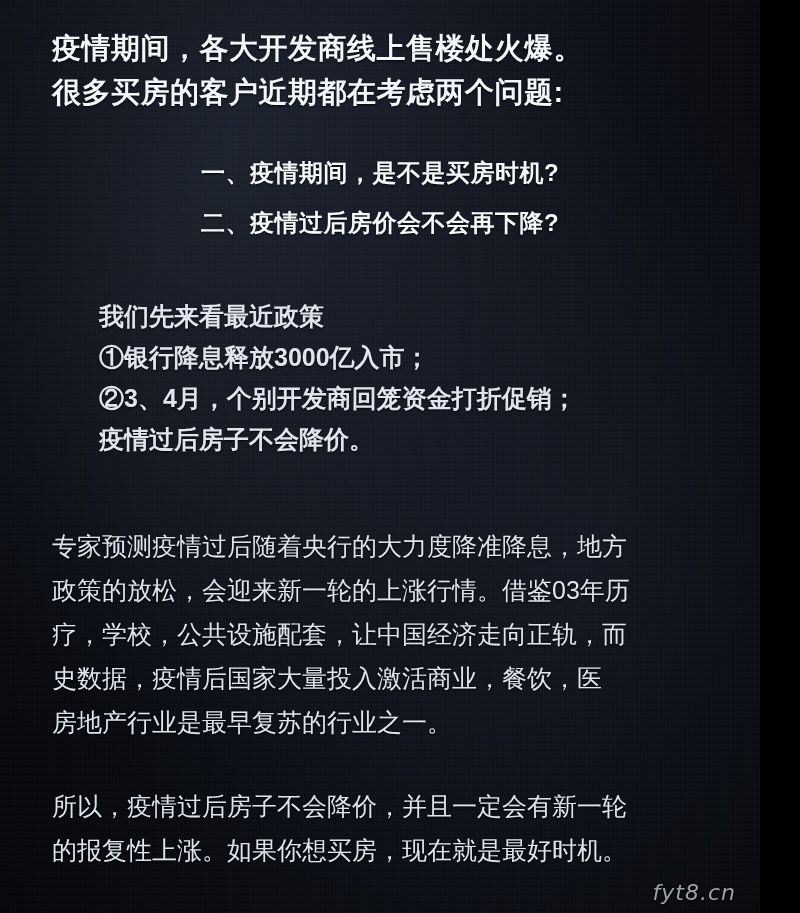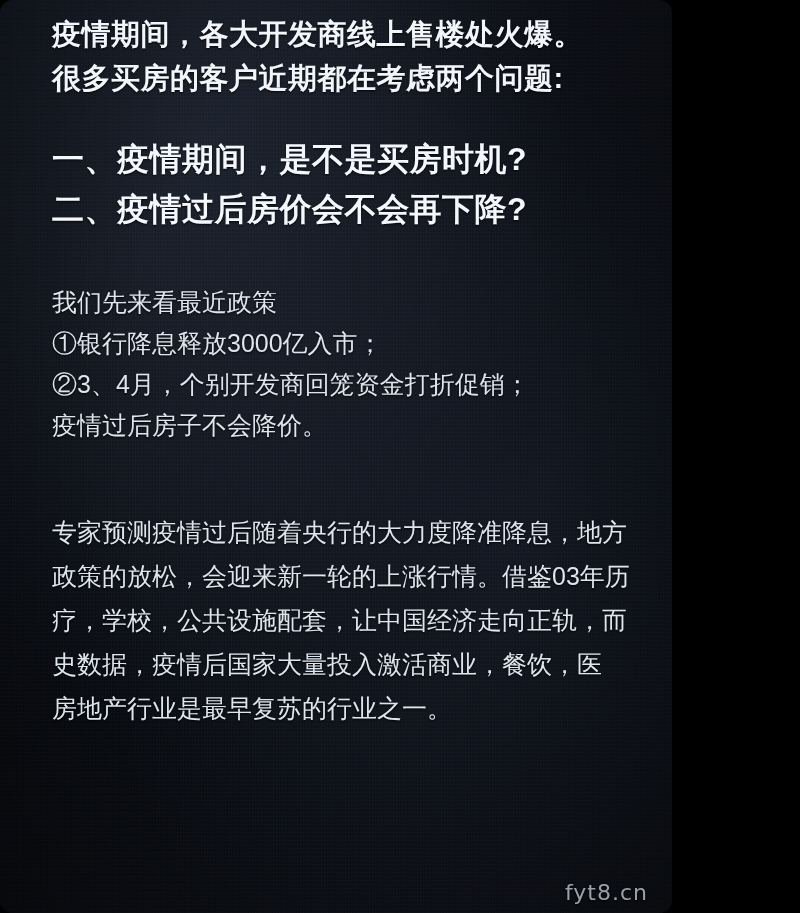--- a/index.html
+++ b/index.html
@@ -8,30 +8,29 @@
     background: #000;
   }
   body {
     width: 800px;
     height: 913px;
     overflow: hidden;
     font-family: "Liberation Sans", sans-serif;
   }
   #poster {
     position: relative;
-    width: 672px;
+    width: 760px;
     height: 913px;
     background:
       radial-gradient(ellipse at 30% 15%, rgba(40,48,62,0.55) 0%, rgba(10,12,18,0) 55%),
       radial-gradient(ellipse at 75% 60%, rgba(30,38,52,0.45) 0%, rgba(8,10,16,0) 60%),
       linear-gradient(160deg, #121620 0%, #0d1017 35%, #0a0d13 65%, #0e1118 100%);
     box-sizing: border-box;
-    padding: 12px 52px 0 52px;
+    padding: 26px 52px 0 52px;
     overflow: hidden;
-    border-radius: 13px;
   }
   #poster::before {
     content: "";
     position: absolute;
     inset: 0;
     background:
       repeating-linear-gradient(90deg, rgba(255,255,255,0.012) 0px, rgba(255,255,255,0.012) 1px, rgba(0,0,0,0) 1px, rgba(0,0,0,0) 3px),
       repeating-linear-gradient(0deg, rgba(255,255,255,0.010) 0px, rgba(255,255,255,0.010) 1px, rgba(0,0,0,0) 1px, rgba(0,0,0,0) 4px);
     pointer-events: none;
   }
@@ -55,34 +54,36 @@
     font-size: 29px;
     line-height: 44px;
     font-weight: 700;
     letter-spacing: 0.5px;
     color: #f2f5fa;
   }
   .questions {
     margin-top: 34px;
   }
   .questions .line {
-    font-size: 32px;
+    font-size: 24px;
     line-height: 50px;
     font-weight: 700;
     letter-spacing: 0.5px;
     color: #f4f7fb;
+    text-align: center;
   }
   .policy {
     margin-top: 48px;
   }
   .policy .line {
     font-size: 25px;
     line-height: 41px;
-    font-weight: 400;
+    font-weight: 700;
     color: #dfe5ee;
+    margin-left: 47px;
   }
   .forecast {
     margin-top: 64px;
   }
   .forecast .line {
     font-size: 25px;
     line-height: 44px;
     font-weight: 400;
     color: #dfe5ee;
   }
@@ -98,20 +99,21 @@
   .watermark {
     position: absolute;
     right: 24px;
     bottom: 8px;
     z-index: 3;
     font-size: 22px;
     letter-spacing: 1px;
     color: rgba(214,220,230,0.72);
     font-family: "DejaVu Sans", sans-serif;
     text-shadow: 0 1px 2px rgba(0,0,0,0.9);
+    font-style: italic;
   }
 </style>
 </head>
 <body>
 
 <div id="poster">
   <div class="content">
 
     <div class="headline">
       <div class="line">疫情期间，各大开发商线上售楼处火爆。</div>
@@ -131,17 +133,21 @@
     </div>
 
     <div class="forecast">
       <div class="line">专家预测疫情过后随着央行的大力度降准降息，地方</div>
       <div class="line">政策的放松，会迎来新一轮的上涨行情。借鉴03年历</div>
       <div class="line">疗，学校，公共设施配套，让中国经济走向正轨，而</div>
       <div class="line">史数据，疫情后国家大量投入激活商业，餐饮，医</div>
       <div class="line">房地产行业是最早复苏的行业之一。</div>
     </div>
 
+    <div class="conclusion">
+      <div class="line">所以，疫情过后房子不会降价，并且一定会有新一轮</div>
+      <div class="line">的报复性上涨。如果你想买房，现在就是最好时机。</div>
+    </div>
 
   </div>
 
   <div class="watermark">fyt8.cn</div>
 </div>
 
 </body></html>

